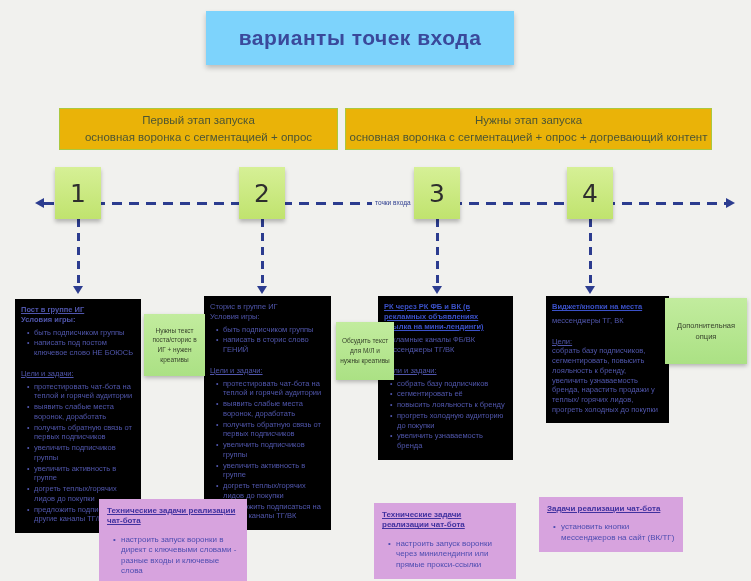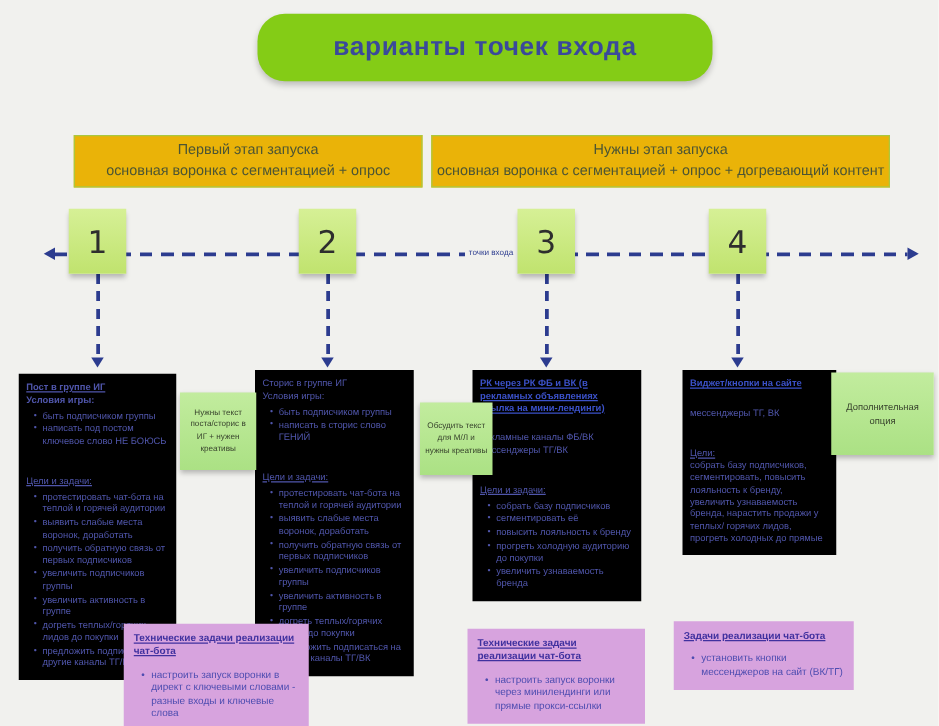--- a/index.html
+++ b/index.html
@@ -1,22 +1,22 @@
 <!DOCTYPE html>
 <html><head>
 <meta charset="utf-8">
 <style>
   html,body{margin:0;padding:0;}
   body{width:751px;height:581px;overflow:hidden;font-family:"Liberation Sans",sans-serif;}
   .board{position:relative;width:751px;height:581px;background:#f1f1ee;}
 
   
-  .title-sticky{position:absolute;left:206px;top:11px;width:364px;height:54px;
-    background:#84cc16;box-shadow:0 3px 5px rgba(0,0,0,.22);
-    display:flex;align-items:center;justify-content:center;border-radius:22px;}
+  .title-sticky{position:absolute;left:206px;top:11px;width:308px;height:54px;
+    background:#7dd3fc;box-shadow:0 3px 5px rgba(0,0,0,.22);
+    display:flex;align-items:center;justify-content:center;}
   .title-sticky span{font-size:21px;font-weight:bold;color:#3a499b;letter-spacing:.5px;}
 
   
   .stage{position:absolute;background:#eab308;border:1px solid #aac83f;
     display:flex;flex-direction:column;align-items:center;justify-content:center;
     font-size:11.5px;color:#4c5534;line-height:1.45;text-align:center;}
   .stage1{left:59px;top:108px;width:277px;height:40px;}
   .stage2{left:345px;top:108px;width:365px;height:40px;}
 
   
@@ -49,25 +49,25 @@
     font-size:7.5px;line-height:1.3;color:#5056ac;}
   .card1{left:15px;top:299px;width:114px;}
   .card2{left:204px;top:296px;width:115px;}
   .card3{left:378px;top:296px;width:123px;}
   .card4{left:546px;top:296px;width:111px;}
   .c-head{font-weight:bold;text-decoration:underline;}
   .c-head-plain{font-weight:normal;text-decoration:none;}
   .c-sub{font-weight:bold;}
   .c-sub-plain{font-weight:normal;}
   .card3 .c-head,.card4 .c-head{color:#3b51c9;}
-  .g-head{text-decoration:underline;margin-top:22px;}
+  .g-head{text-decoration:underline;margin-top:11px;}
   .card ul{margin:3px 0 0 0;padding-left:13px;list-style:none;}
   .card li{position:relative;margin:0 0 1px 0;}
   .card li::before{content:"•";position:absolute;left:-7px;font-size:7px;}
-  .channels{margin-top:14px;}
+  .channels{margin-top:4px;}
 
   
   .note{position:absolute;background:linear-gradient(180deg,#c2ec9e,#abe184);
     box-shadow:0 2px 4px rgba(0,0,0,.25);display:flex;align-items:center;justify-content:center;
     text-align:center;font-size:6.5px;color:#37422c;line-height:1.5;padding:4px;z-index:3;}
   .noteA{left:144px;top:314px;width:53px;height:54px;}
   .noteB{left:336px;top:322px;width:50px;height:50px;}
   .noteC{left:665px;top:298px;width:74px;height:58px;font-size:7.5px;}
 
   
@@ -174,24 +174,24 @@
     <ul>
         <li>собрать базу подписчиков</li>
         <li>сегментировать её</li>
         <li>повысить лояльность к бренду</li>
         <li>прогреть холодную аудиторию до покупки</li>
         <li>увеличить узнаваемость бренда</li>
       </ul>
   </div>
 
   <div class="card card4">
-    <div class="c-head">Виджет/кнопки на сайте</div>
+    <div class="c-head">Виджет/кнопки на места</div>
     <div class="channels">мессенджеры ТГ, ВК</div>
     <div class="g-head">Цели:</div>
-    <div>собрать базу подписчиков, сегментировать, повысить лояльность к бренду, увеличить узнаваемость бренда, нарастить продажи у теплых/ горячих лидов, прогреть холодных до прямые</div>
+    <div>собрать базу подписчиков, сегментировать, повысить лояльность к бренду, увеличить узнаваемость бренда, нарастить продажи у теплых/ горячих лидов, прогреть холодных до покупки</div>
   </div>
 
   <div class="note noteA">
     <span>Нужны текст поста/сторис в ИГ + нужен креативы</span>
   </div>
   <div class="note noteB">
     <span>Обсудить текст для М/Л и нужны креативы</span>
   </div>
   <div class="note noteC">
     <span>Дополнительная опция</span>

